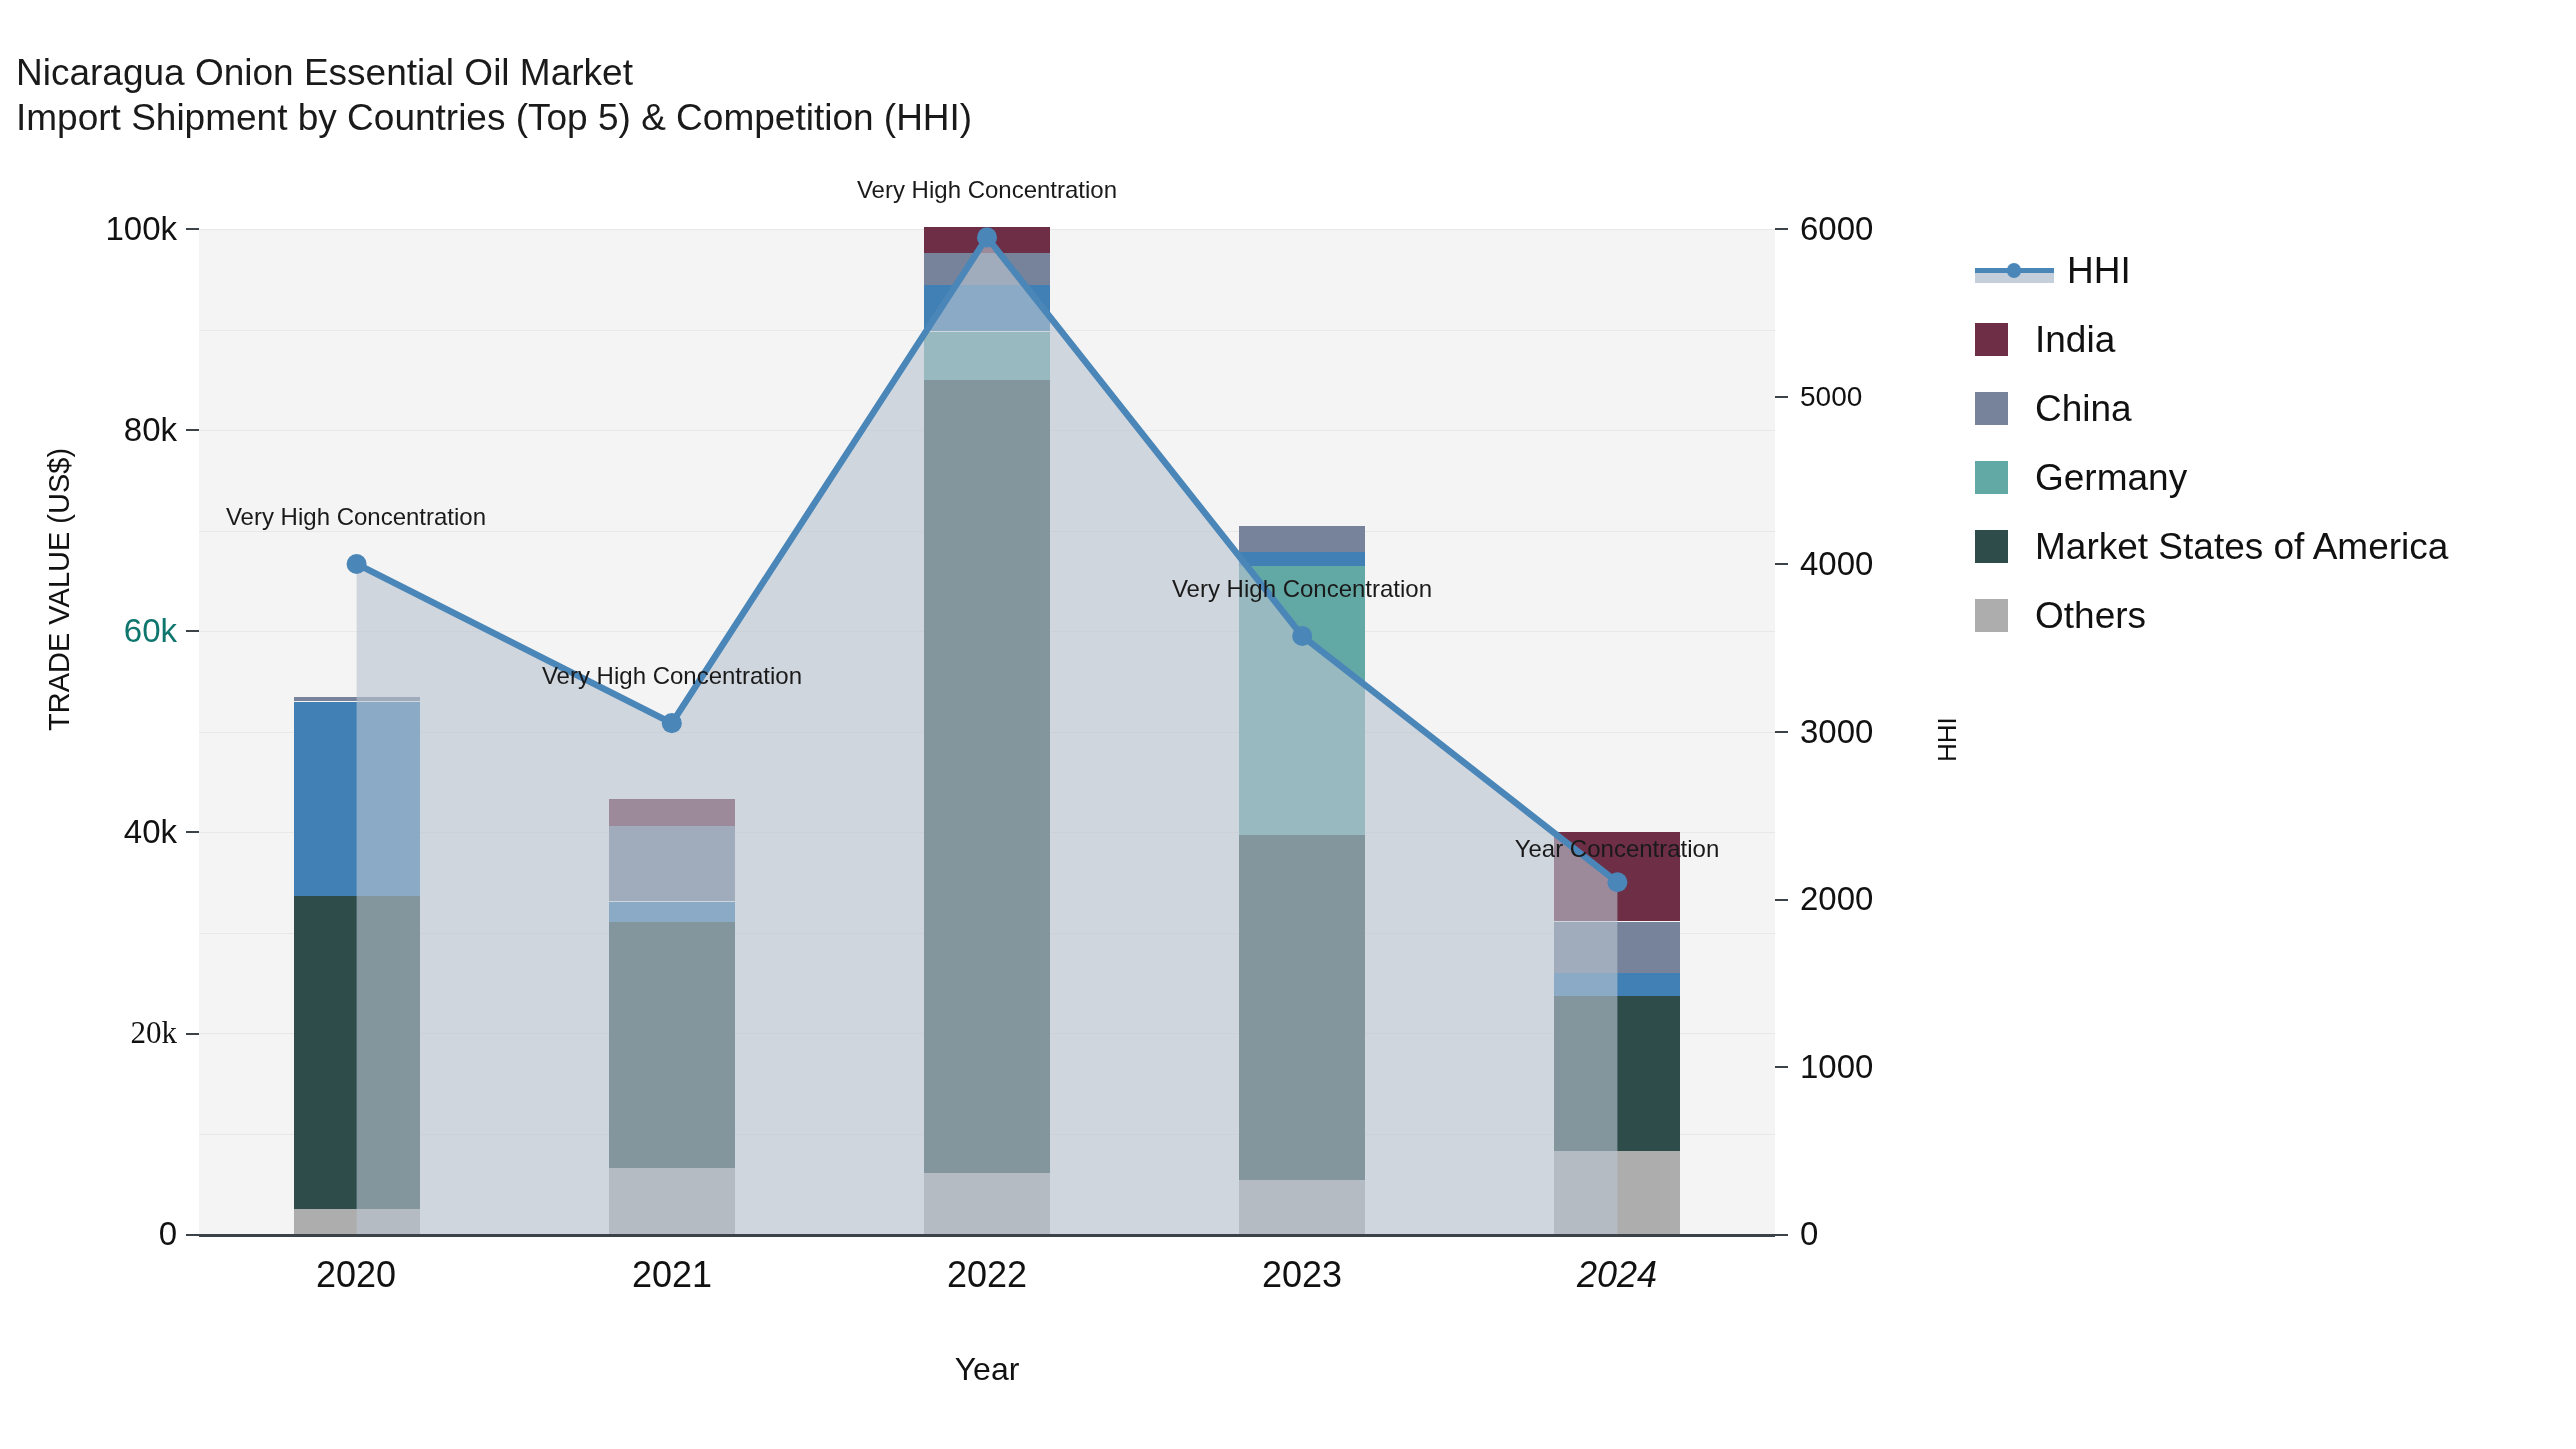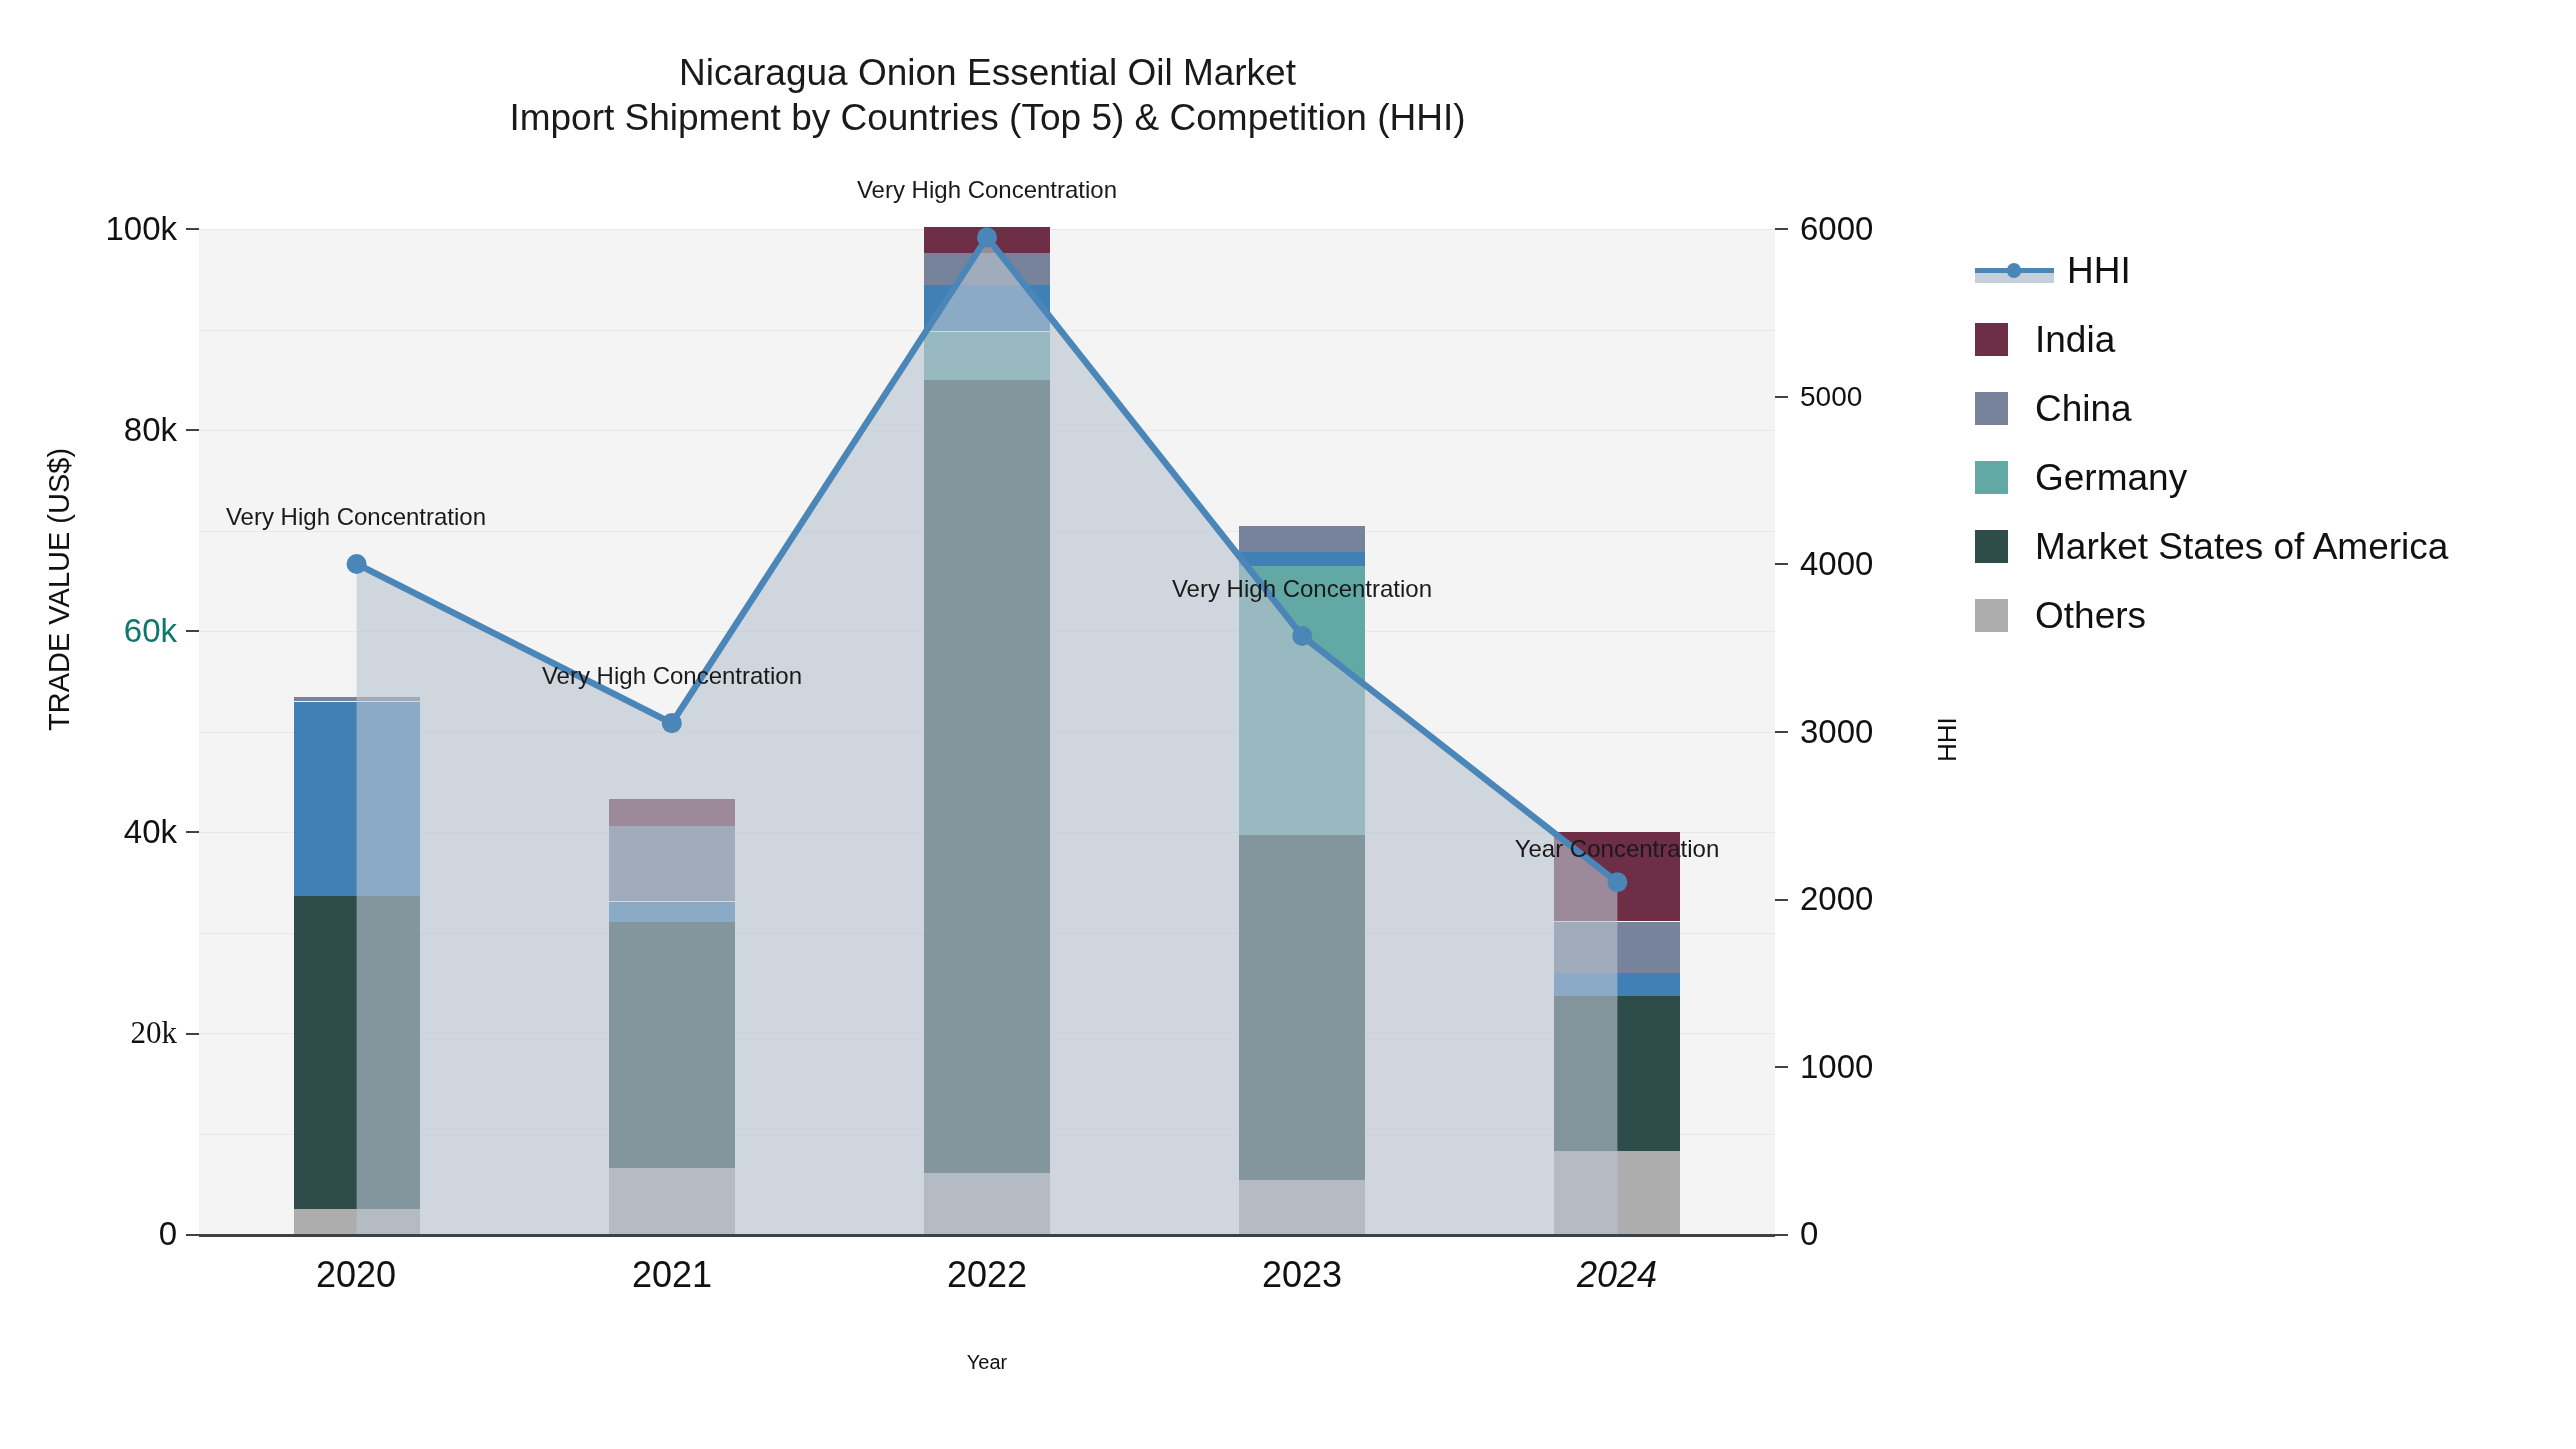--- a/index.html
+++ b/index.html
@@ -1,30 +1,30 @@
 <!DOCTYPE html>
 <html style="font-size:11.4px"><head>
 <meta charset="utf-8">
 <style>
   html,body{margin:0;padding:0;}
   body{width:2576px;height:1449px;background:#ffffff;font-family:"Liberation Sans",sans-serif;overflow:hidden;}
   #stage{position:relative;width:2576px;height:1449px;}
 
   
-  .title-block{position:absolute;left:0;top:50px;width:1975px;text-align:center;}
+  .title-block{position:absolute;left:0;top:50px;width:1975px;text-align:left;padding-left:16px;}
   .title-line{font-size:37px;color:#1a1a1a;line-height:1.22;font-weight:400;}
 
   
   #plot{position:absolute;left:199px;top:229px;width:1576px;height:1005px;background:#f4f4f4;}
   .gridline{position:absolute;left:0;width:100%;height:1.4px;background:#e8e8e8;}
   .axis-bottom{position:absolute;left:199px;top:1234px;width:1576px;height:2.9px;background:#3c4348;}
 
   
   .xtick{position:absolute;top:1254px;transform:translateX(-50%);font-size:36px;color:#111;}
-  .xlab{position:absolute;top:1351px;left:199px;width:1576px;text-align:center;font-size:20px;color:#111;}
+  .xlab{position:absolute;top:1351px;left:199px;width:1576px;text-align:center;font-size:32px;color:#111;}
 
   
   .bar-seg{position:absolute;}
 
   
   #hhi-svg{position:absolute;left:199px;top:229px;width:1576px;height:1005px;overflow:visible;}
 
   
   .annot{position:absolute;transform:translateX(-50%);font-size:24px;color:#1a1a1a;white-space:nowrap;}
 

